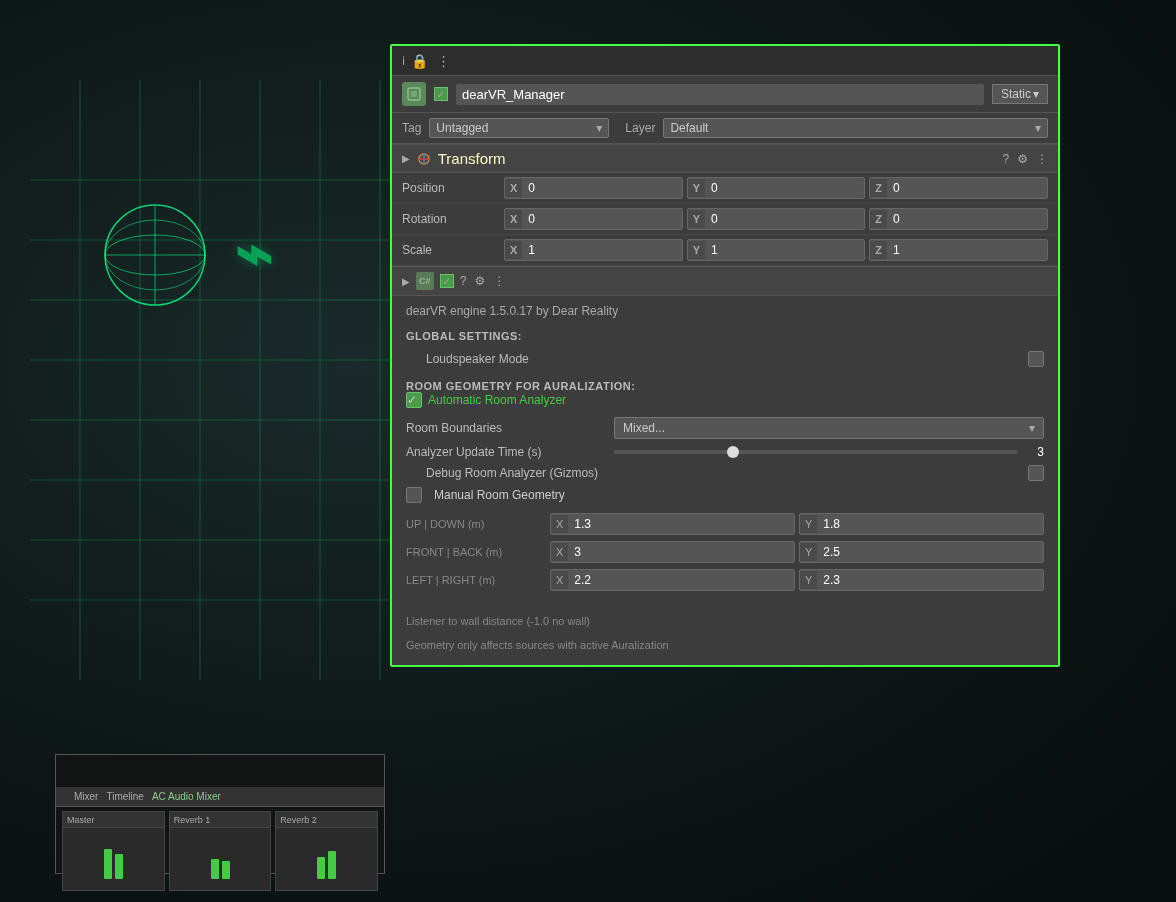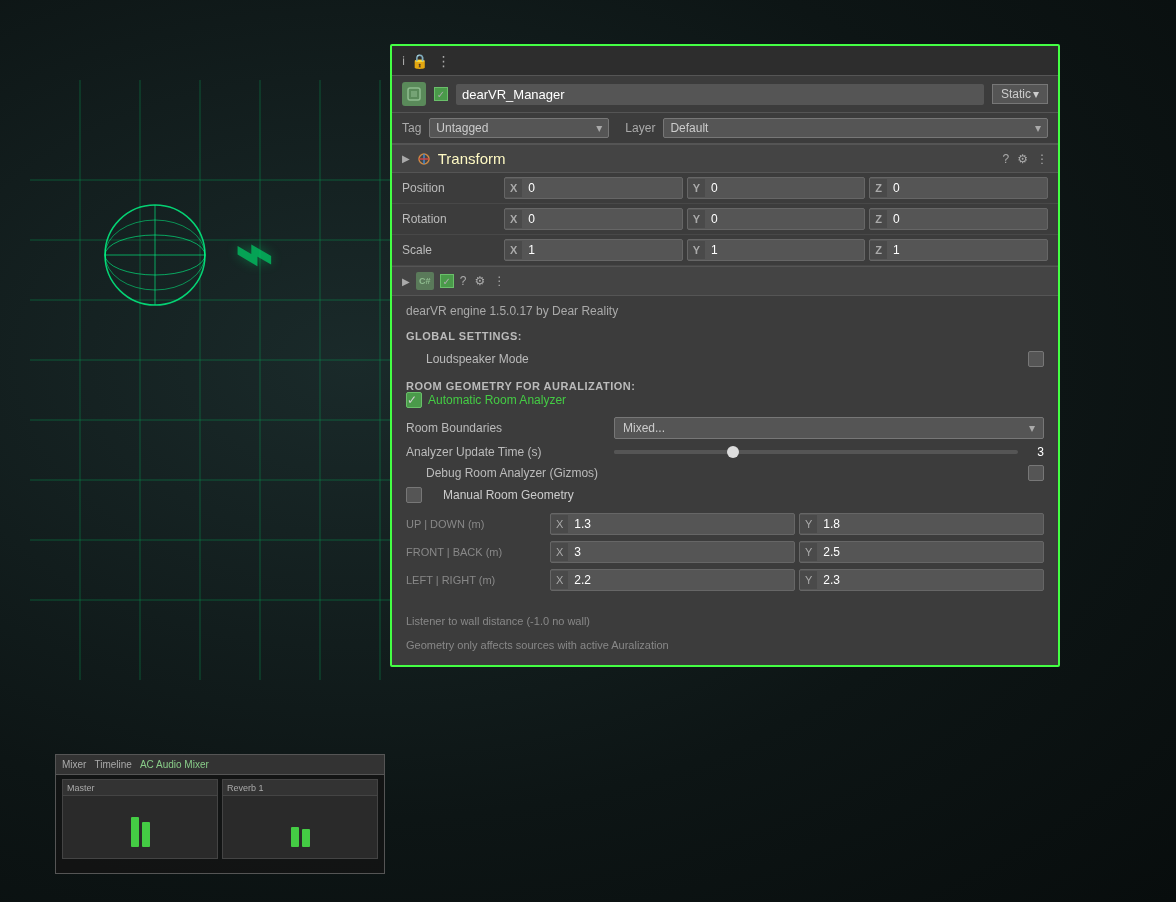--- a/index.html
+++ b/index.html
@@ -385,21 +385,21 @@
       display: flex;
       align-items: center;
       gap: 6px;
       padding: 3px 0;
     }
 
     
     .manual-room-row {
       display: flex;
       align-items: center;
-      gap: 21px;
+      gap: 12px;
       padding: 3px 0;
       margin-bottom: 4px;
     }
 
     .manual-room-text {
       color: #ccc;
       font-size: 12px;
     }
 
     
@@ -483,21 +483,21 @@
     <circle cx="55" cy="55" r="50" fill="none" stroke="#00ff88" stroke-width="1.5" opacity="0.8"></circle>
     <ellipse cx="55" cy="55" rx="50" ry="20" fill="none" stroke="#00ff88" stroke-width="1" opacity="0.6"></ellipse>
     <ellipse cx="55" cy="55" rx="50" ry="35" fill="none" stroke="#00ff88" stroke-width="1" opacity="0.5"></ellipse>
     <line x1="5" y1="55" x2="105" y2="55" stroke="#00ff88" stroke-width="1" opacity="0.6"></line>
     <line x1="55" y1="5" x2="55" y2="105" stroke="#00ff88" stroke-width="1" opacity="0.6"></line>
   </svg>
 
   <div style="position:absolute;left:235px;top:215px;color:#00cc66;font-size:65px;opacity:0.75;text-shadow:0 0 12px rgba(0,204,102,0.5);font-weight:bold;">⌁</div>
 
   <div style="position:absolute;bottom:28px;left:55px;width:330px;height:120px;background:rgba(20,20,20,0.85);border:1px solid #555;">
-    <div style="background:#333;height:20px;display:flex;align-items:center;padding:0 6px;gap:8px;border-bottom:1px solid #555;">
+    <div style="background:#333;height:20px;display:flex;align-items:center;padding:0 18px;gap:8px;border-bottom:1px solid #555;margin-top:32px;">
       <span style="color:#aaa;font-size:10px;">Mixer</span>
       <span style="color:#aaa;font-size:10px;">Timeline</span>
       <span style="color:#88cc88;font-size:10px;">AC Audio Mixer</span>
     </div>
     <div style="padding:4px 6px;display:flex;gap:4px;">
       <div style="background:#2a2a2a;border:1px solid #444;flex:1;height:80px;display:flex;flex-direction:column;">
         <div style="background:#333;height:16px;display:flex;align-items:center;padding:0 4px;border-bottom:1px solid #444;">
           <span style="color:#aaa;font-size:9px;">Master</span>
         </div>
         <div style="display:flex;justify-content:center;align-items:flex-end;height:55px;padding-bottom:4px;gap:3px;">
@@ -505,20 +505,29 @@
           <div style="width:8px;background:#44cc44;height:25px;border-radius:1px;"></div>
         </div>
       </div>
       <div style="background:#2a2a2a;border:1px solid #444;flex:1;height:80px;">
         <div style="background:#333;height:16px;display:flex;align-items:center;padding:0 4px;border-bottom:1px solid #444;">
           <span style="color:#aaa;font-size:9px;">Reverb 1</span>
         </div>
         <div style="display:flex;justify-content:center;align-items:flex-end;height:55px;padding-bottom:4px;gap:3px;">
           <div style="width:8px;background:#44cc44;height:20px;border-radius:1px;"></div>
           <div style="width:8px;background:#44cc44;height:18px;border-radius:1px;"></div>
+        </div>
+      </div>
+      <div style="background:#2a2a2a;border:1px solid #444;flex:1;height:80px;">
+        <div style="background:#333;height:16px;display:flex;align-items:center;padding:0 4px;border-bottom:1px solid #444;">
+          <span style="color:#aaa;font-size:9px;">Reverb 2</span>
+        </div>
+        <div style="display:flex;justify-content:center;align-items:flex-end;height:55px;padding-bottom:4px;gap:3px;">
+          <div style="width:8px;background:#44cc44;height:22px;border-radius:1px;"></div>
+          <div style="width:8px;background:#44cc44;height:28px;border-radius:1px;"></div>
         </div>
       </div>
     </div>
   </div>
 </div>
 
 <div class="inspector-panel">
 
   <div class="inspector-tab">
     <span style="color:#aaa;font-size:12px;">ℹ</span>

